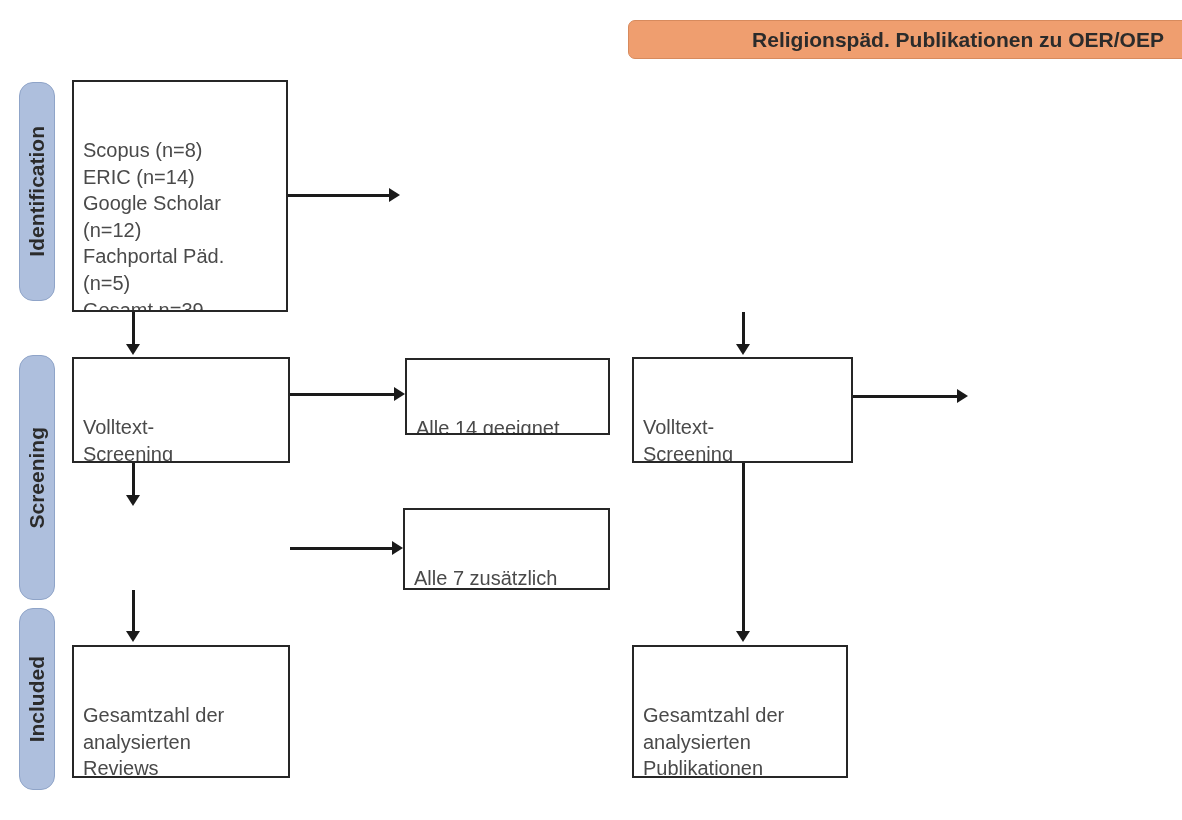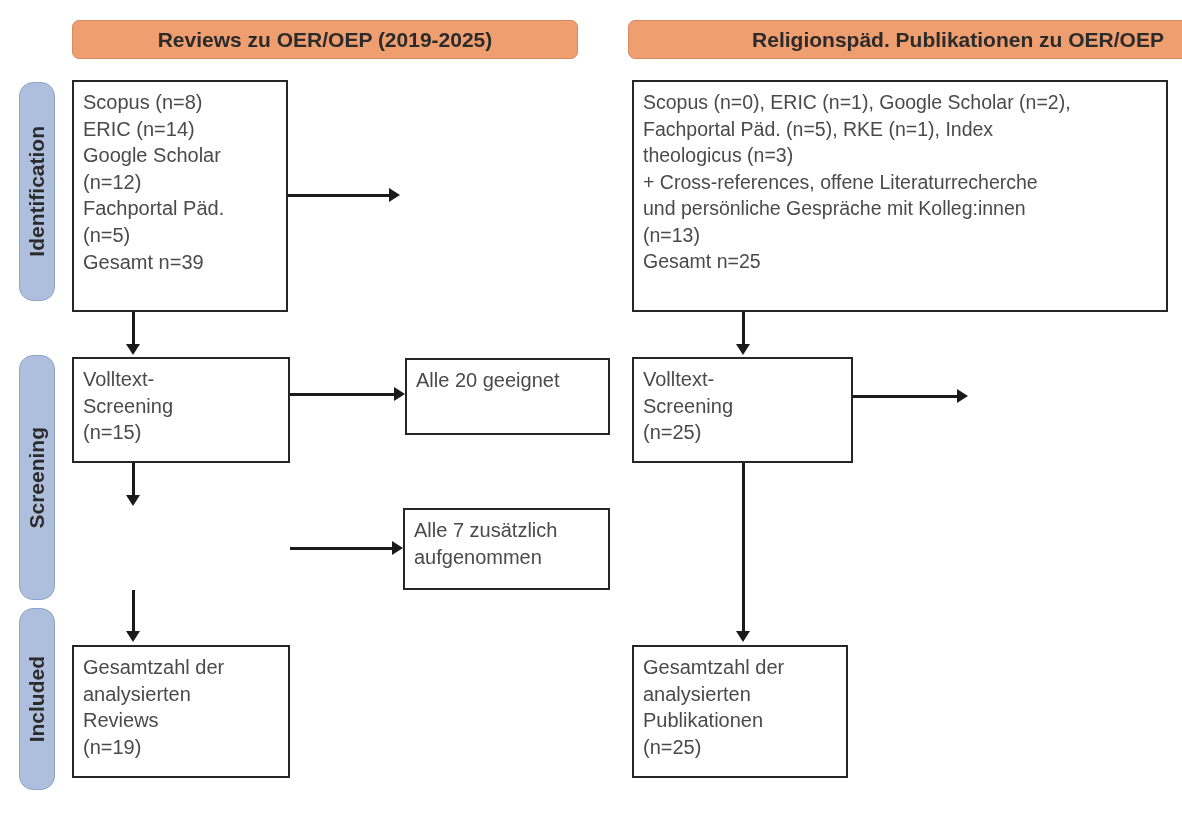--- a/index.html
+++ b/index.html
@@ -65,20 +65,21 @@
     box-sizing: border-box;
     padding: 7px 9px 4px 9px;
     overflow: hidden;
   }
   .box .txt {
     font-size: 20px;
     line-height: 1.33;
     color: #4a4a4a;
     white-space: pre-line;
     display: block;
+    margin-top: 48px;
   }
   .box.wide .txt {
     font-size: 19.5px;
     line-height: 1.36;
   }
 
   
   .conn-v {
     position: absolute;
     width: 3px;
@@ -112,23 +113,20 @@
   <div class="stage-pill" style="left:19px; top:82px; width:36px; height:219px;">
     <span>Identification</span>
   </div>
   <div class="stage-pill" style="left:19px; top:355px; width:36px; height:245px;">
     <span>Screening</span>
   </div>
   <div class="stage-pill" style="left:19px; top:608px; width:36px; height:182px;">
     <span>Included</span>
   </div>
 
-  <div class="col-header" style="left:72px; top:20px; width:506px; height:39px;">
-    <span>Reviews zu OER/OEP (2019-2025)</span>
-  </div>
   <div class="col-header" style="left:628px; top:20px; width:660px; height:39px;">
     <span>Religionspäd. Publikationen zu OER/OEP</span>
   </div>
 
   <div class="box" style="left:72px; top:80px; width:216px; height:232px;">
     <span class="txt">Scopus (n=8)
 ERIC (n=14)
 Google Scholar
 (n=12)
 Fachportal Päd.
@@ -143,21 +141,21 @@
   <div class="conn-v" style="left:132px; top:312px; width:3px; height:34px;"></div>
   <div class="arrow-down" style="left:126px; top:344px;"></div>
 
   <div class="box" style="left:72px; top:357px; width:218px; height:106px;">
     <span class="txt">Volltext-
 Screening
 (n=15)</span>
   </div>
 
   <div class="box" style="left:405px; top:358px; width:205px; height:77px;">
-    <span class="txt">Alle 20 geeignet</span>
+    <span class="txt">Alle 14 geeignet</span>
   </div>
 
   <div class="conn-h" style="left:290px; top:393px; width:104px;"></div>
   <div class="arrow-right" style="left:394px; top:387px;"></div>
 
   <div class="conn-v" style="left:132px; top:463px; width:3px; height:34px;"></div>
   <div class="arrow-down" style="left:126px; top:495px;"></div>
 
 
   <div class="box" style="left:403px; top:508px; width:207px; height:82px;">
@@ -171,29 +169,20 @@
   <div class="conn-v" style="left:132px; top:590px; width:3px; height:43px;"></div>
   <div class="arrow-down" style="left:126px; top:631px;"></div>
 
   <div class="box" style="left:72px; top:645px; width:218px; height:133px;">
     <span class="txt">Gesamtzahl der
 analysierten
 Reviews
 (n=19)</span>
   </div>
 
-  <div class="box wide" style="left:632px; top:80px; width:536px; height:232px;">
-    <span class="txt">Scopus (n=0), ERIC (n=1), Google Scholar (n=2),
-Fachportal Päd. (n=5), RKE (n=1), Index
-theologicus (n=3)
-+ Cross-references, offene Literaturrecherche
-und persönliche Gespräche mit Kolleg:innen
-(n=13)
-Gesamt n=25</span>
-  </div>
 
   <div class="conn-v" style="left:742px; top:312px; width:3px; height:34px;"></div>
   <div class="arrow-down" style="left:736px; top:344px;"></div>
 
   <div class="box" style="left:632px; top:357px; width:221px; height:106px;">
     <span class="txt">Volltext-
 Screening
 (n=25)</span>
   </div>
 

